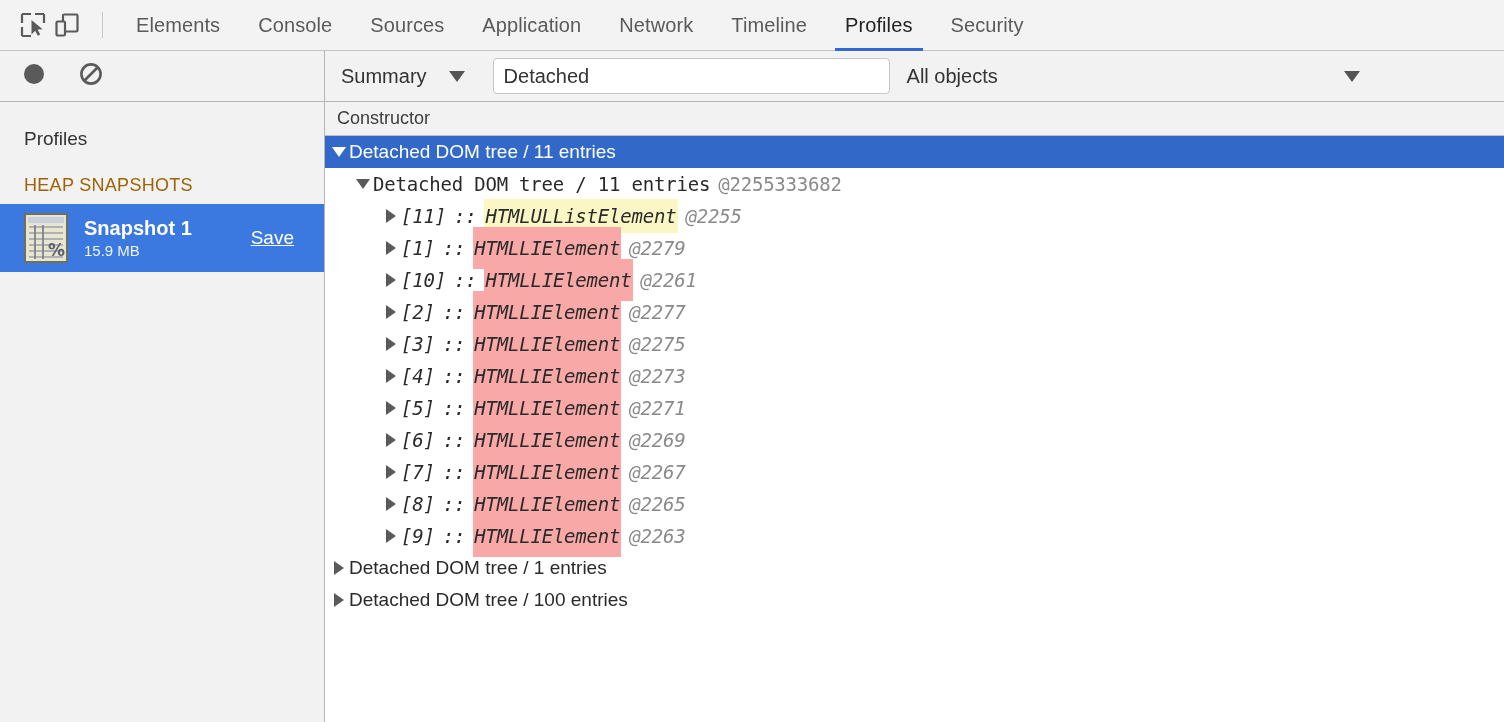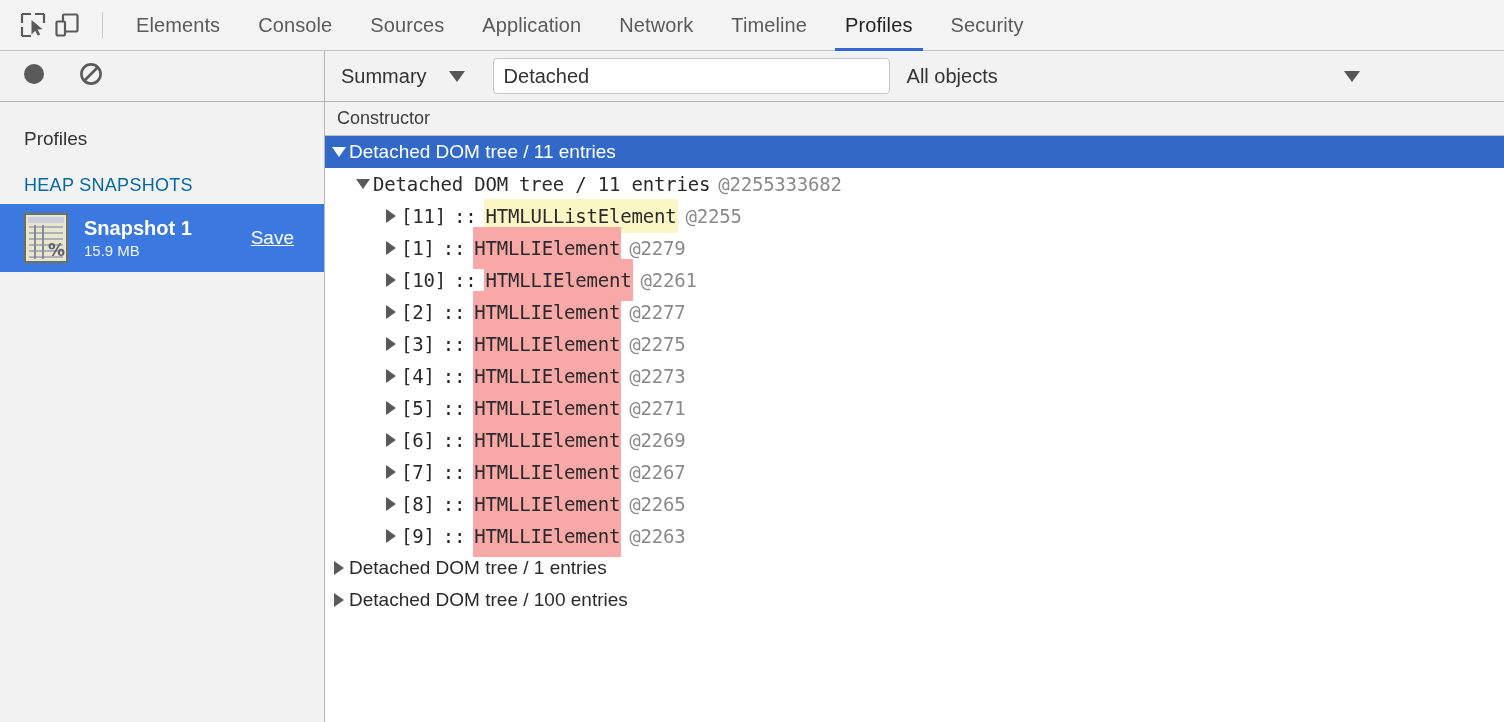--- a/index.html
+++ b/index.html
@@ -86,21 +86,21 @@
     margin-right: 21px;
   }
   .left-title {
     font-size: 19px;
     color: #333333;
     padding: 26px 0 0 24px;
     height: 64px;
   }
   .section-head {
     font-size: 18px;
-    color: #0369a1;
+    color: #a16207;
     letter-spacing: .3px;
     padding: 0 0 0 24px;
     height: 38px;
     display: flex; align-items: center;
   }
   .snap-list { display: flex; flex-direction: column; }
   .snap-item {
     height: 68px;
     background: #3b78e0;
     display: flex;
@@ -229,21 +229,21 @@
   }
   .row.sel .tw .tri-d { border-top-color: #ffffff; }
 
   .hl-yellow { background: #fbf7c4; padding: 1px 1px; }
   .hl-pink   { background: #f9a8a8; padding: 5px 1px; }
   .addr { color: #8a8a8a; text-align: right; }
   .gap { display: inline-block; width: 8px; }
 
   .pad-l0 { padding-left: 4px; }
   .pad-l1 { padding-left: 28px; }
-  .pad-l2 { padding-left: 56px; }
+  .pad-l2 { padding-left: 56px; font-style: italic; }
 </style>
 </head>
 <body>
 
 <div id="app">
 
   <div class="tabbar">
     <div class="tb-icon">
       <svg width="26" height="26" viewBox="0 0 26 26">
         <path d="M2 2 h9 M2 2 v9 M24 2 h-9 M24 2 v9 M2 24 h9 M2 24 v-9" fill="none" stroke="#5a5a5a" stroke-width="2.2"></path>

